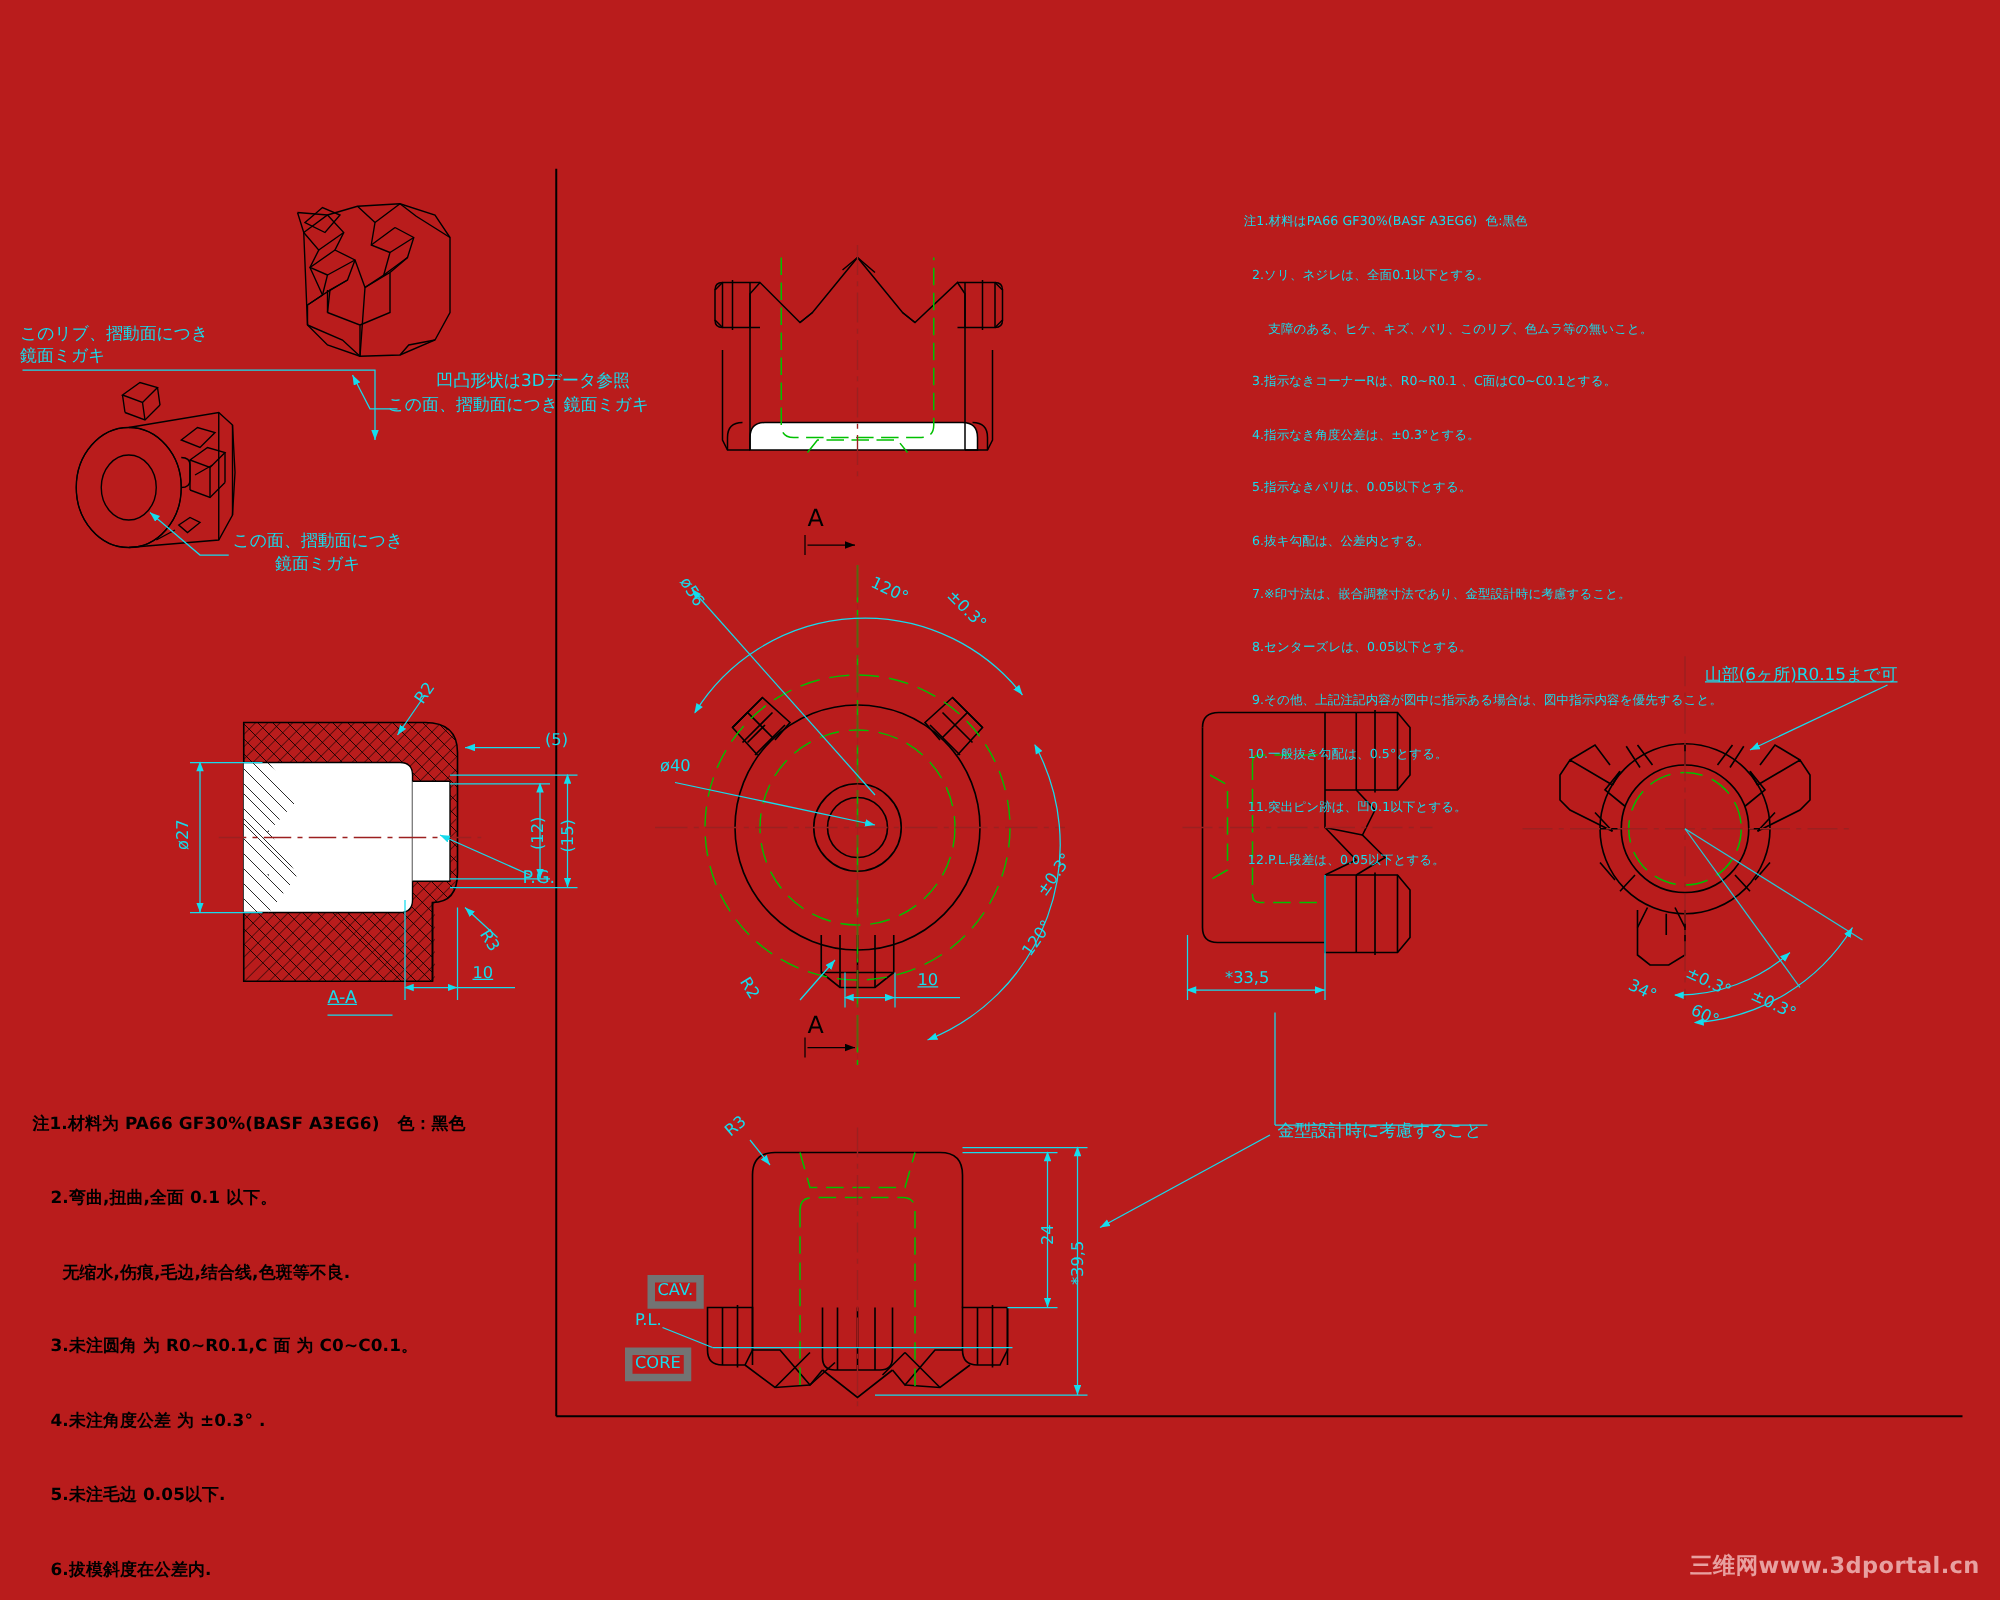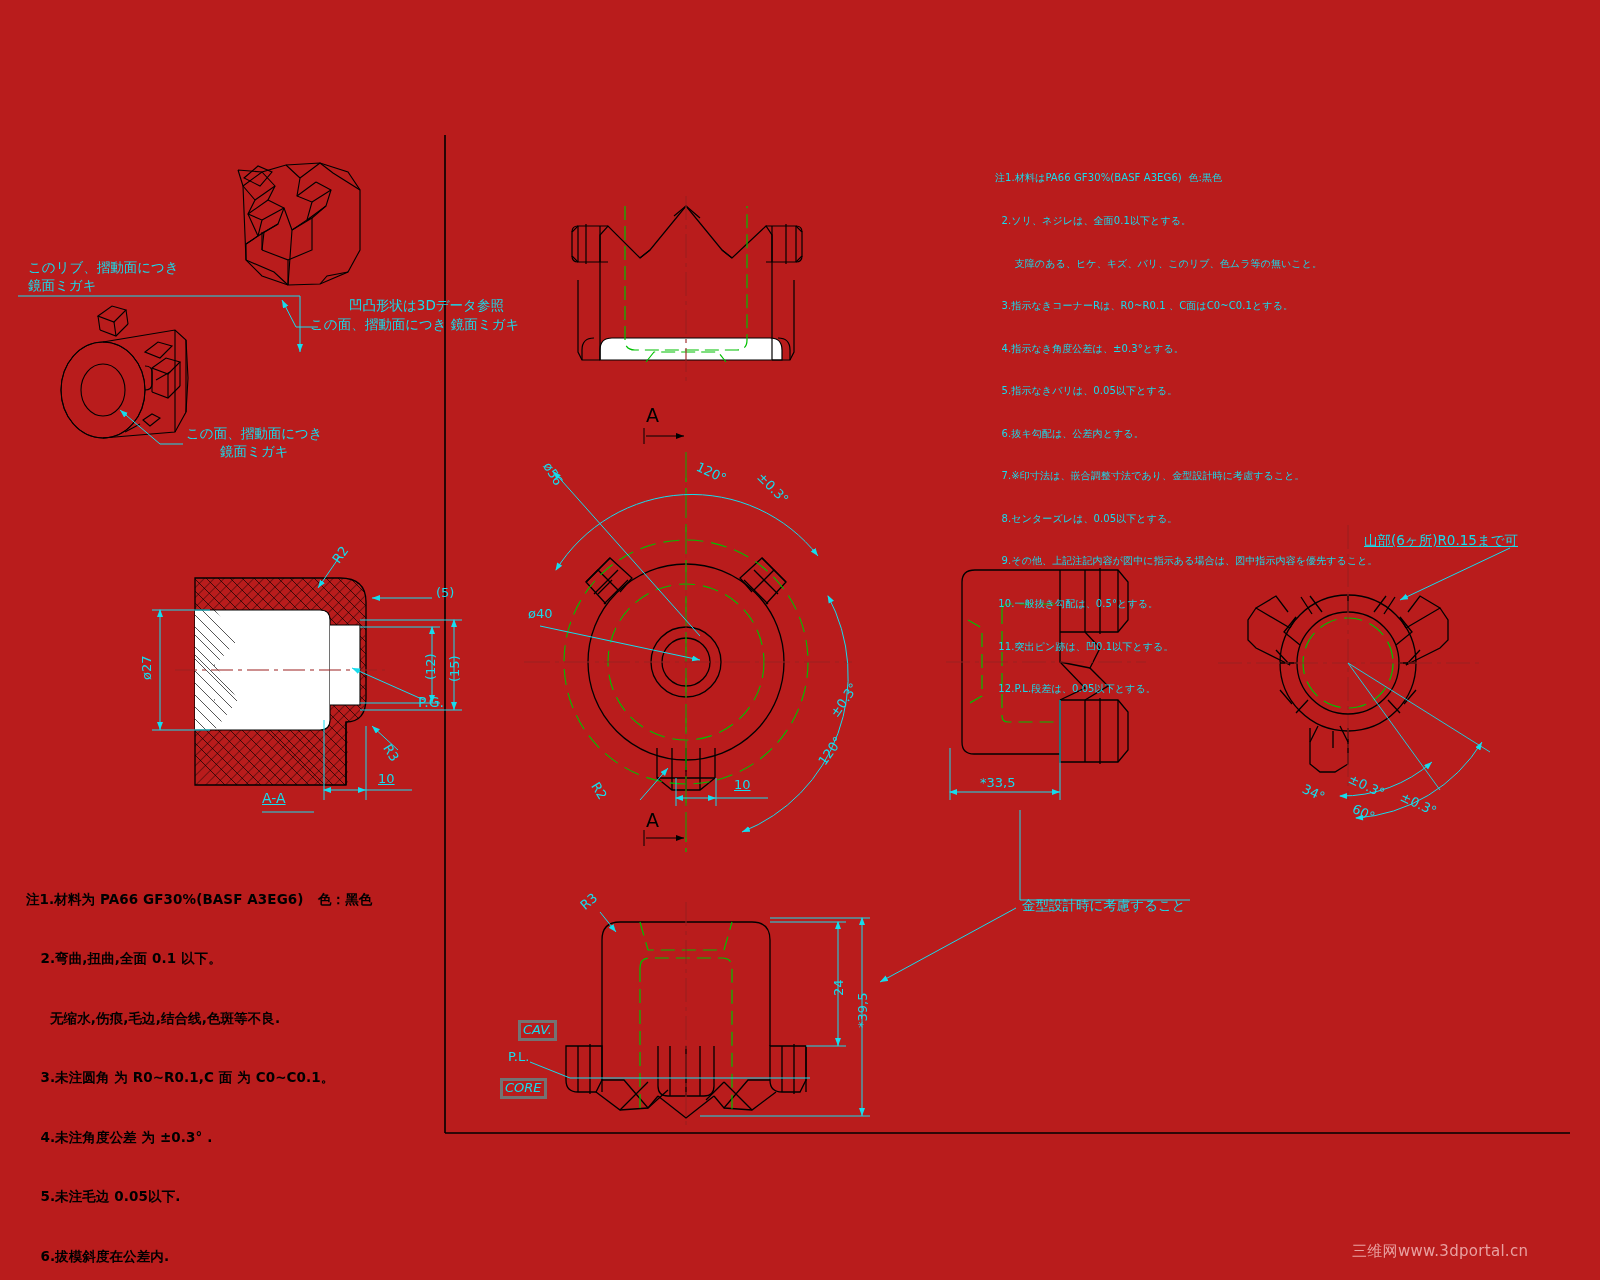--- a/index.html
+++ b/index.html
@@ -5,24 +5,24 @@
   html,body{margin:0;padding:0;background:#ffffff;}
   body{width:1600px;height:1280px;overflow:hidden;font-family:"DejaVu Sans","Liberation Sans",sans-serif;}
   #stage{position:relative;width:1600px;height:1280px;background:#b91c1c;padding-left:28px;}
   svg.layer{position:absolute;left:0;top:0;width:1600px;height:1280px;}
   .txt{position:absolute;white-space:pre;line-height:1.15;}
   .note-blk{position:absolute;white-space:pre;line-height:1.33;font-size:10.5px;letter-spacing:0.1px;}
   .jp-notes{color:#16dced;font-size:10px;line-height:1.42;}
   .cn-notes{color:#000;font-size:13.5px;line-height:1.47;font-weight:bold;}
   .dim{color:#16dced;font-size:13px;}
   .lbl-ul{color:#16dced;font-size:14px;}
-  .boxed{color:#16dced;font-size:13px;border:3px solid #737373;padding:0px 2px;font-style:italic;}
+  .boxed{color:#16dced;font-size:13px;border:6px solid #737373;padding:0px 2px;}
   .call{color:#16dced;font-size:13.5px;line-height:1.35;}
   .blk-lbl{color:#000;font-size:19px;font-family:"DejaVu Sans","Liberation Sans",sans-serif;}
-  .wm{color:#e8a0a0;font-size:15px;font-weight:normal;letter-spacing:0.3px;}
+  .wm{color:#e8a0a0;font-size:18px;font-weight:bold;letter-spacing:0.3px;}
   .rot-n55{transform:rotate(-55deg);transform-origin:left top;}
   .rot-n40{transform:rotate(-40deg);transform-origin:left top;}
   .rot-90{transform:rotate(-90deg);transform-origin:left top;}
   .rot-p55{transform:rotate(58deg);transform-origin:left top;}
   .rot-p25{transform:rotate(25deg);transform-origin:left top;}
   .rot-p45{transform:rotate(45deg);transform-origin:left top;}
   .u{text-decoration:underline;}
 </style>
 </head>
 <body>
@@ -368,21 +368,21 @@
     <div>   5.未注毛边 0.05以下.</div>
     <div>   6.拔模斜度在公差内.</div>
     
     
     
     
     
     
   </div>
 
-  <div class="txt call" style="left:28px;top:258px;">このリブ、摺動面につき
+  <div class="txt call" style="left:16px;top:258px;">このリブ、摺動面につき
 鏡面ミガキ</div>
   <div class="txt call" style="left:186px;top:424px;text-align:center;">この面、摺動面につき
 鏡面ミガキ</div>
   <div class="txt call" style="left:320px;top:296px;margin-left:29px;">凹凸形状は3Dデータ参照</div>
   <div class="txt call" style="left:310px;top:315px;">この面、摺動面につき 鏡面ミガキ</div>
   <div class="txt call u" style="left:1364px;top:531px;">山部(6ヶ所)R0.15まで可</div>
   <div class="txt call" style="left:1022px;top:896px;">金型設計時に考慮すること</div>
 
   <div class="txt dim rot-90" style="left:140px;top:680px;">ø27</div>
   <div class="txt dim" style="left:436px;top:586px;">(5)</div>

